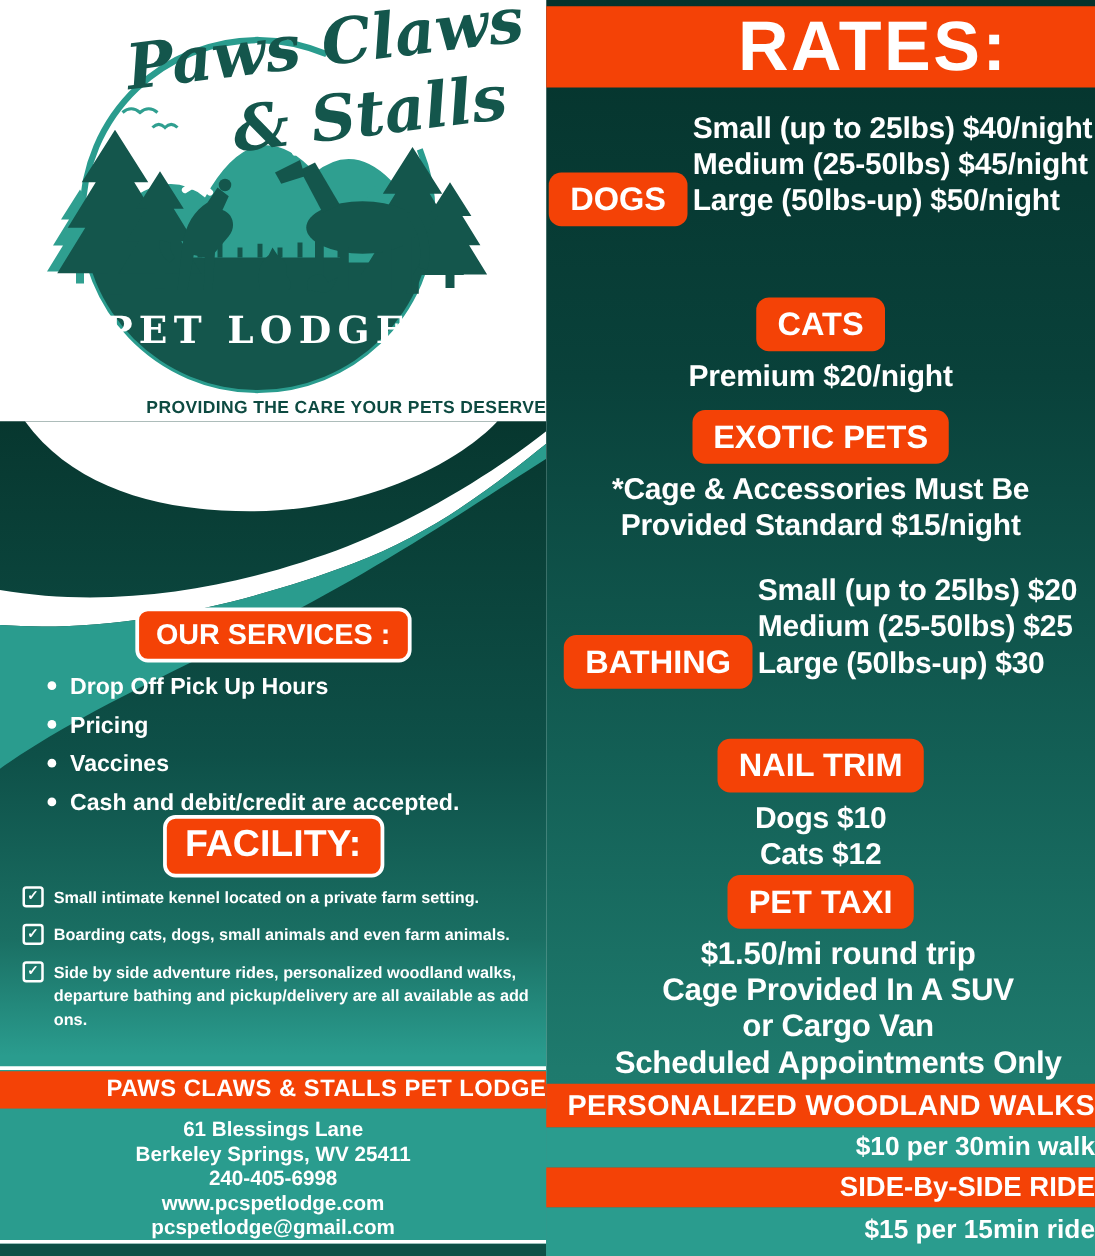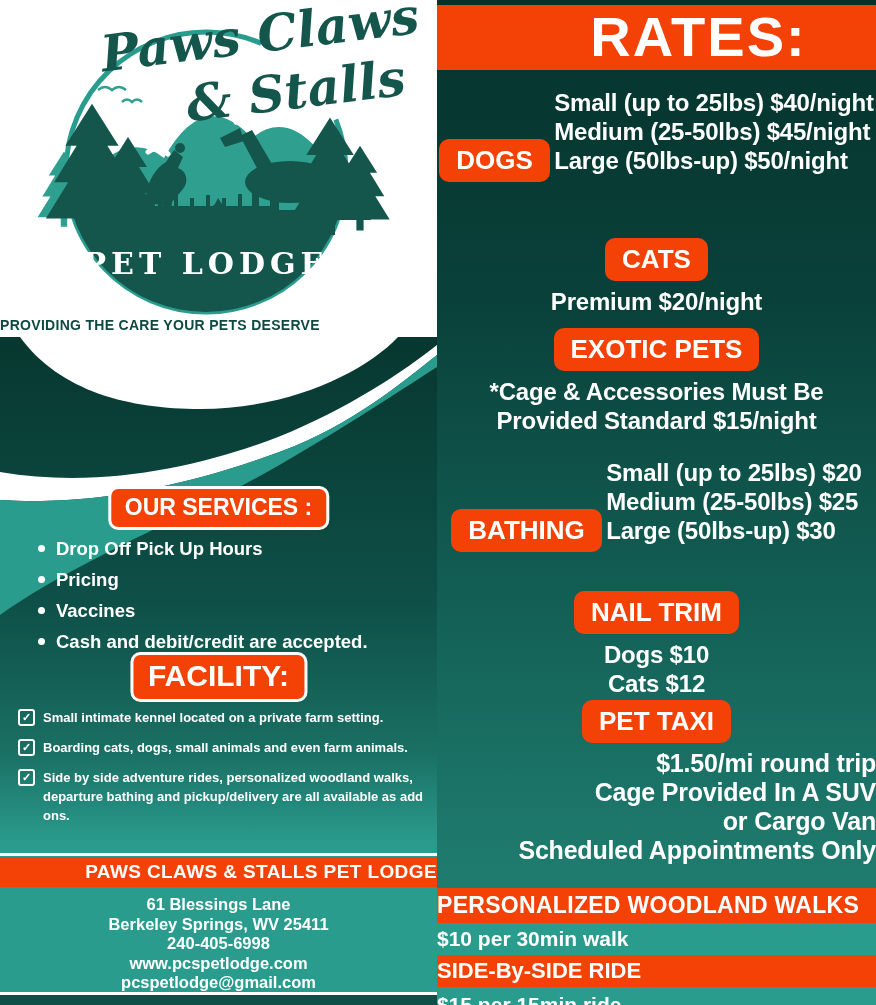--- a/index.html
+++ b/index.html
@@ -1,21 +1,21 @@
 <!DOCTYPE html>
 <html><head>
 <meta charset="utf-8">
 <style>
   html,body{margin:0;padding:0;background:#fff;}
   .poster{position:relative;width:876px;height:1005px;overflow:hidden;
           font-family:"Liberation Sans",sans-serif;background:#fff;}
   
   .left-col{position:absolute;left:0;top:0;width:437px;height:1005px;background:#fff;}
   .logo-svg{position:absolute;left:0;top:0;width:437px;height:318px;}
-  .tagline{position:absolute;left:0;top:317px;width:437px;text-align:left;
+  .tagline{position:absolute;left:0;top:317px;width:437px;text-align:right;
            font-size:14px;font-weight:bold;letter-spacing:.3px;color:#0d4a41;}
   .left-lower{position:absolute;left:0;top:337px;width:437px;height:668px;
       background:linear-gradient(180deg,#07372f 0%,#0e5048 40%,#1a6f63 62%,#2a9c8e 76%,#2a9c8e 100%);}
   .wave-svg{position:absolute;left:0;top:0;width:437px;height:285px;display:block;}
   .badge-left{position:absolute;left:50%;transform:translateX(-50%);
       background:#f44206;border:3px solid #fff;border-radius:10px;color:#fff;
       font-weight:bold;white-space:nowrap;line-height:1;}
   .services-badge{top:139px;font-size:23px;padding:7px 14px 8px;margin-top:10px;}
   .facility-badge{top:315px;font-size:30px;padding:6px 15px 8px;}
   .services-list{position:absolute;top:196px;left:38px;right:8px;margin:0;padding:0;list-style:none;}
@@ -40,22 +40,22 @@
       background:linear-gradient(180deg,#05332c 0%,#09413a 30%,#135f55 60%,#1e7a6d 85%,#227e71 100%);}
   .rates-bar{position:absolute;left:0;top:5px;width:523px;height:65px;background:#f44206;text-align:center;}
   .rates-title{color:#fff;font-weight:bold;font-size:56px;line-height:64px;letter-spacing:2px;}
   .rsec{position:absolute;left:0;width:439px;text-align:center;color:#fff;}
   .rbadge{display:inline-block;background:#f44206;color:#fff;font-weight:bold;font-size:26px;
       line-height:1;padding:8px 17px 9px;border-radius:10px;}
   .rlines{margin-top:6px;font-weight:bold;font-size:24px;line-height:29px;letter-spacing:-.2px;}
   .rlines.block-left{display:inline-block;text-align:left;}
   .sec-dogs{top:82px;} .sec-cats{top:238px;} .sec-exotic{top:328px;}
   .sec-bathing{top:452px;} .sec-nail{top:591px;} .sec-taxi{top:700px;}
-  .sec-taxi .rlines{text-align:right;padding-left:28px;font-size:25px;}
-  .xbar{position:absolute;left:0;width:439px;text-align:left;color:#fff;font-weight:bold;margin-top:21px;}
+  .sec-taxi .rlines{text-align:center;padding-left:28px;font-size:25px;}
+  .xbar{position:absolute;left:0;width:439px;text-align:right;color:#fff;font-weight:bold;}
   .xbar-head1{top:867px;height:35px;line-height:35px;font-size:23px;background:#f44206;letter-spacing:.3px;}
   .xbar-price1{top:902px;height:32px;line-height:32px;font-size:21px;background:#2a9c8e;}
   .xbar-head2{top:934px;height:32px;line-height:32px;font-size:22px;background:#f44206;}
   .xbar-price2{top:966px;height:39px;line-height:35px;font-size:21px;background:#2a9c8e;}
 </style>
 </head>
 <body>
 
 <div class="poster">
 

